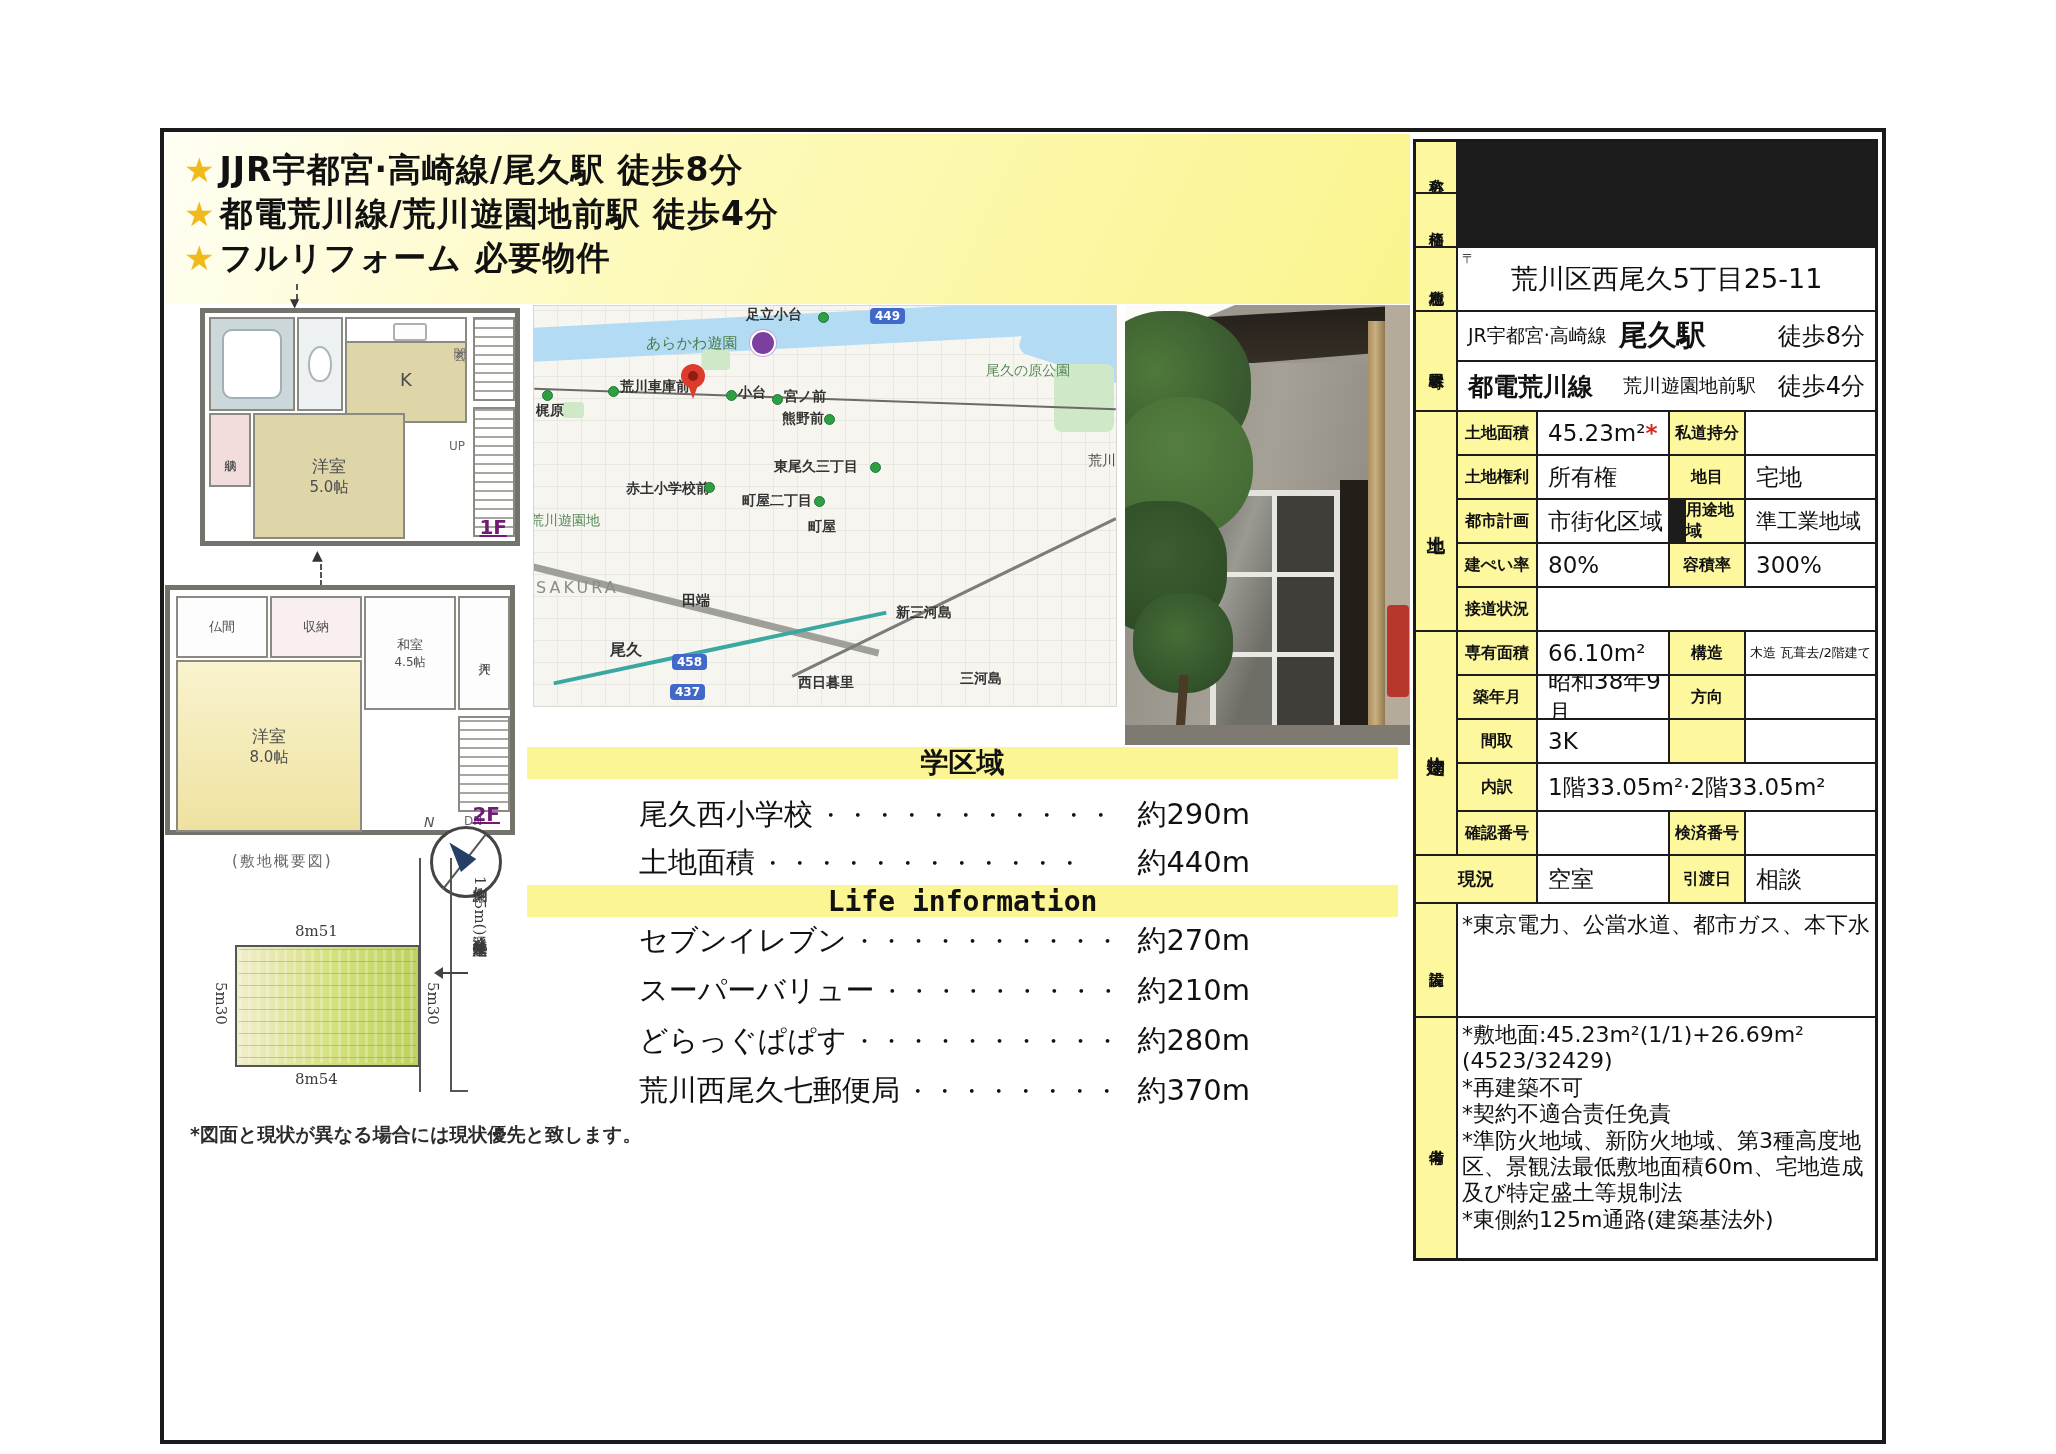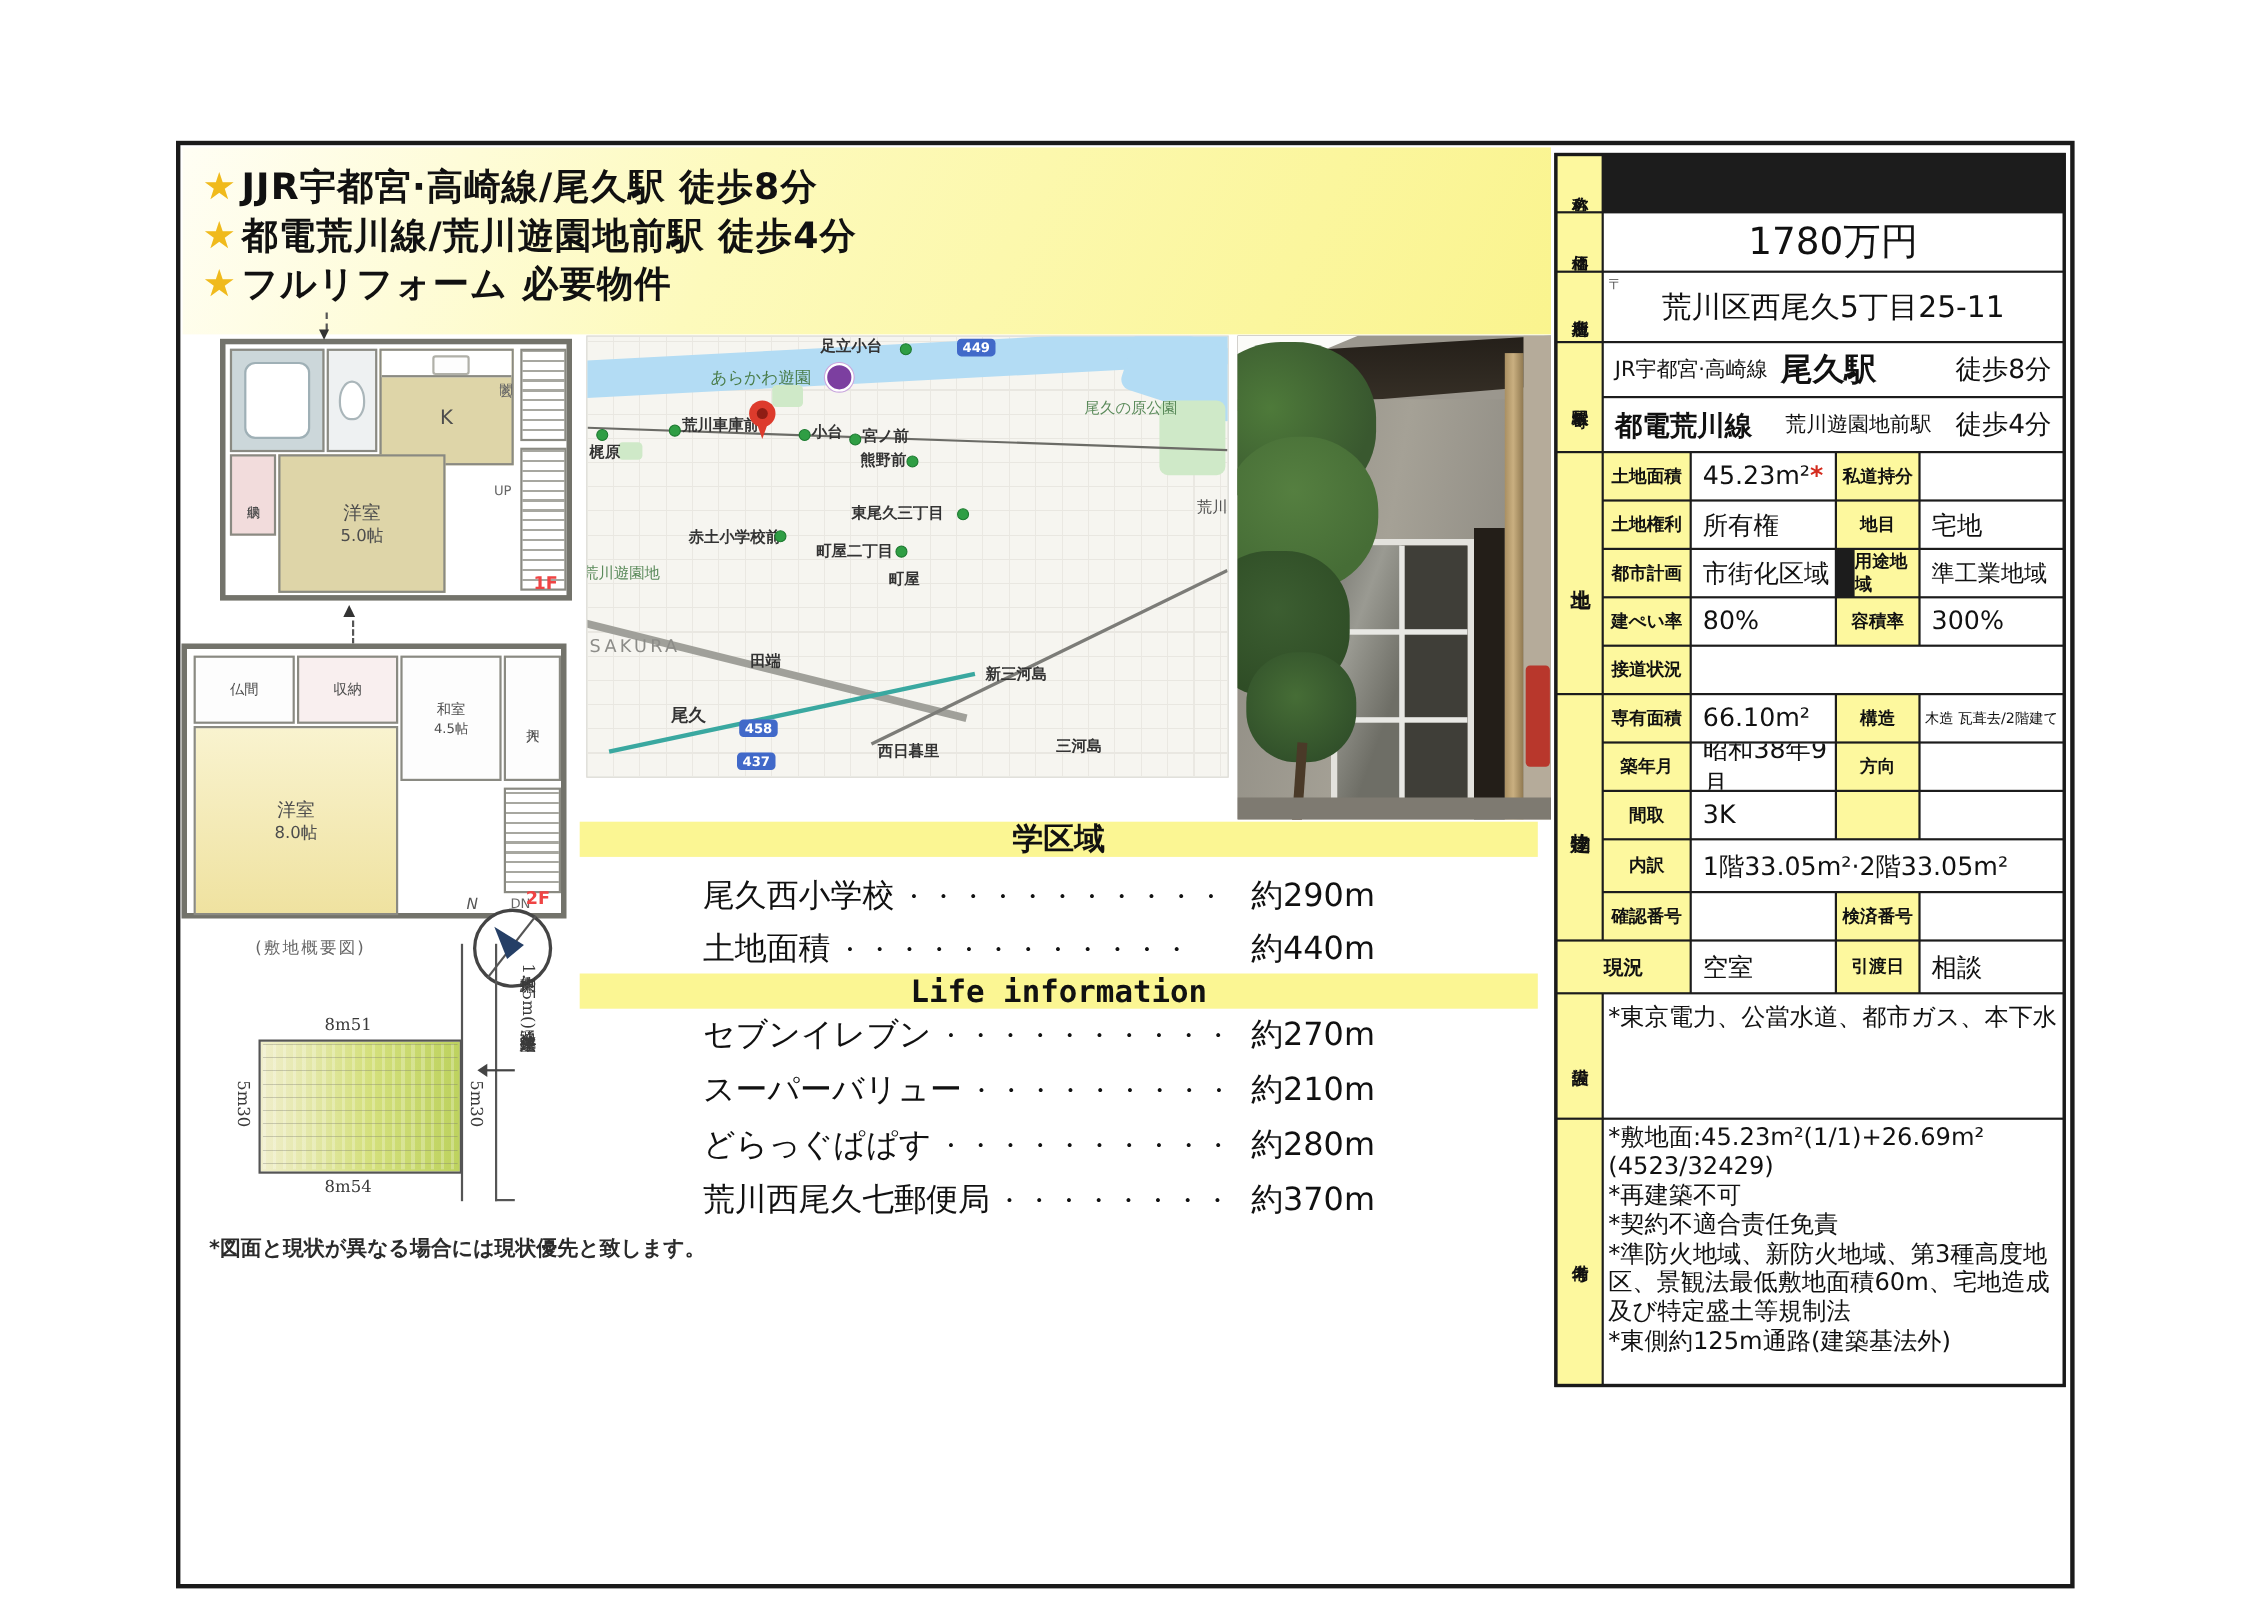--- a/index.html
+++ b/index.html
@@ -40,21 +40,21 @@
   .mlabel{position:absolute;font-size:14px;color:#4c4c4c;white-space:nowrap;}
   .mstation{position:absolute;font-size:14px;color:#333;font-weight:600;white-space:nowrap;}
   .mdot{position:absolute;width:9px;height:9px;border-radius:50%;background:#2f9e44;border:1px solid #1d7a30;}
   .mbadge{position:absolute;background:#4169c9;color:#fff;font-size:12px;font-weight:700;border-radius:4px;padding:1px 5px;}
   .mline{position:absolute;}
   
   .plan{border:5px solid #73736b;background:#fff;box-sizing:border-box;}
   .room{position:absolute;box-sizing:border-box;border:2px solid #8a8a82;display:flex;align-items:center;justify-content:center;
         text-align:center;color:#4d4d4d;}
   .stairs{background:repeating-linear-gradient(0deg,#fff 0 7px,#a7a7a0 7px 9px);}
-  .ftag{position:absolute;color:#ef4444;font-size:16px;font-weight:600;}
+  .ftag{position:absolute;color:#701a75;font-size:20px;font-weight:600;text-decoration:underline;}
   .tiny{font-size:12px;color:#666;}
   
   .dim{position:absolute;font-family:"DejaVu Serif","Liberation Serif",serif;font-size:15px;color:#3a3a3a;}
   
   .vtext{writing-mode:vertical-rl;text-orientation:mixed;}
 </style>
 </head>
 <body>
 
 <div id="canvas">
@@ -270,21 +270,20 @@
     <span>荒川西尾久七郵便局</span>
     <span class="ldots">・・・・・・・・</span>
     <span class="ldist">約370m</span>
   </div>
 
   <div class="abs" id="spec">
 
     <div class="vlab" style="grid-column:1;grid-row:1;">名称</div>
 
     <div class="vlab" style="grid-column:1;grid-row:2;">価格</div>
-    <div class="cval" style="grid-column:2/6;grid-row:2;font-size:34px;">1780万円</div>
 
     <div class="vlab" style="grid-column:1;grid-row:3;">所在地</div>
     <div class="cval" style="grid-column:2/6;grid-row:3;font-size:27px;position:relative;">
       <span style="position:absolute;left:4px;top:2px;font-size:13px;color:#444;">〒</span>
       <span>荒川区西尾久5丁目25-11</span>
     </div>
 
     <div class="vlab" style="grid-column:1;grid-row:4/6;">最寄駅</div>
     <div class="stn" style="grid-column:2/6;grid-row:4;">
       <span style="font-size:19px;">JR宇都宮·高崎線</span>

